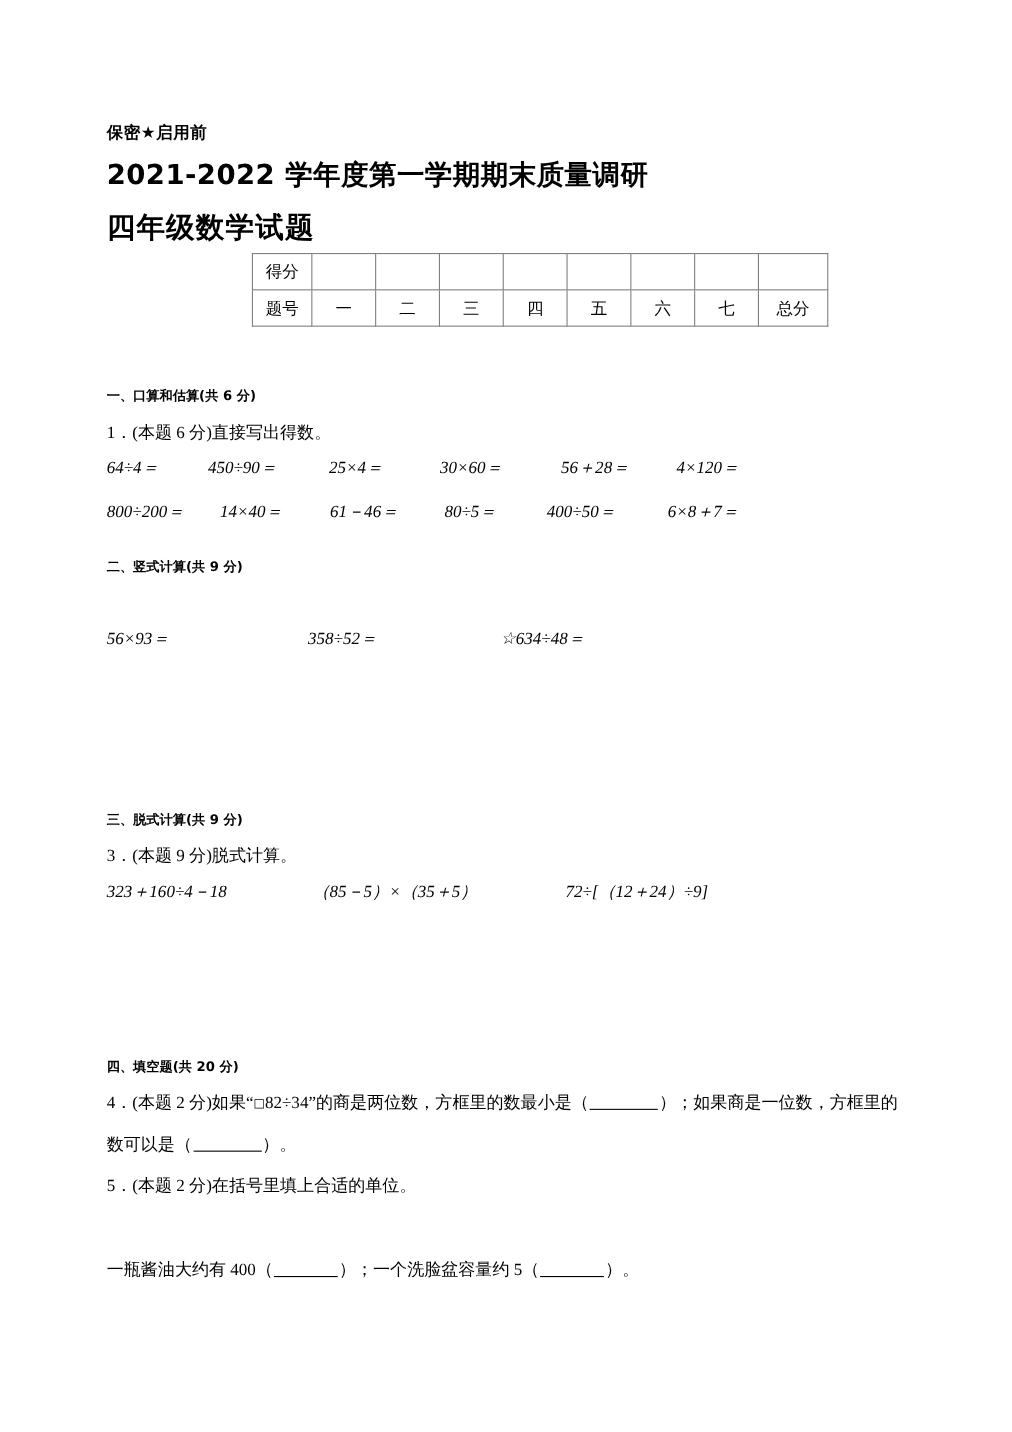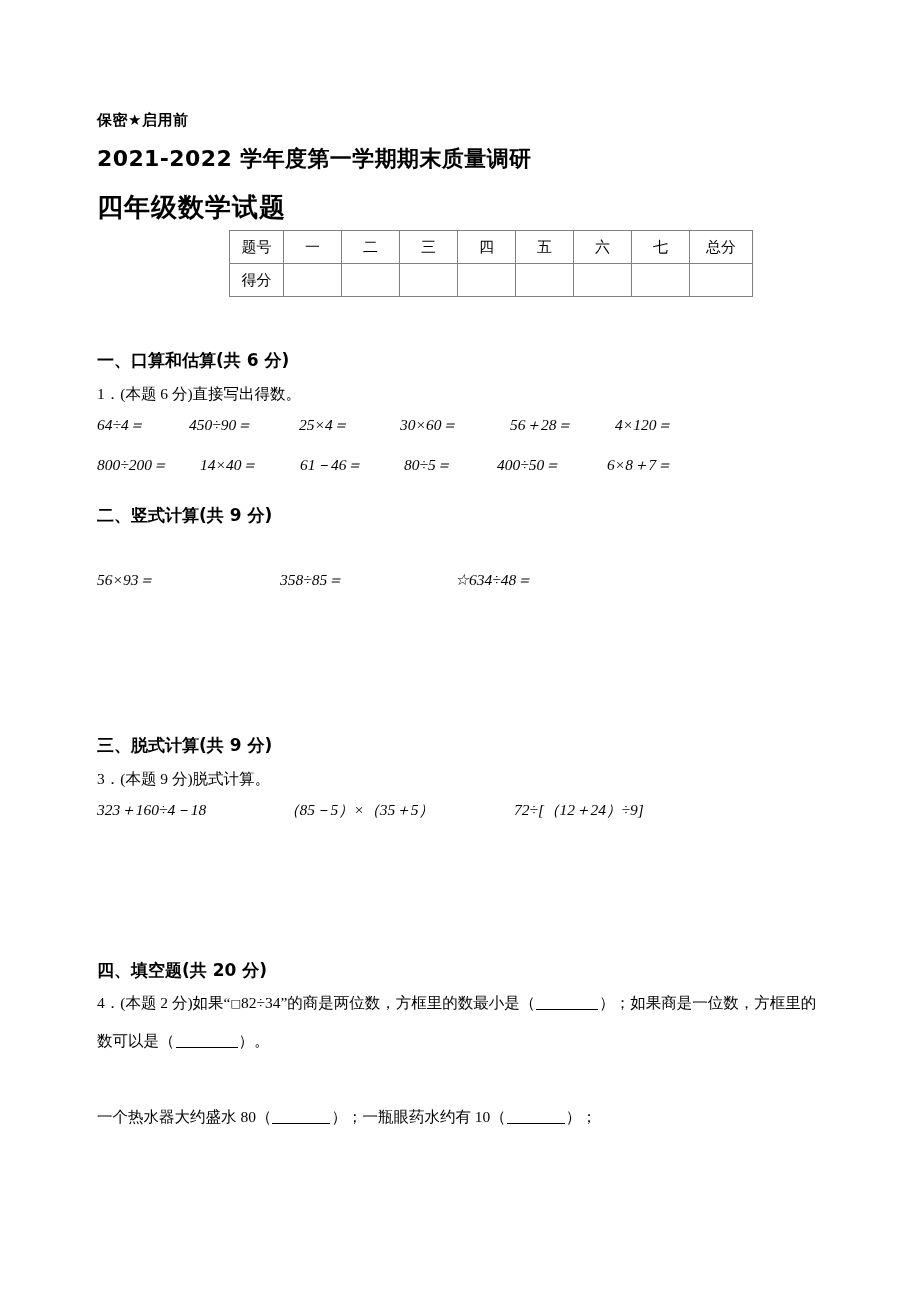--- a/index.html
+++ b/index.html
@@ -34,21 +34,21 @@
     letter-spacing: 0.5px;
     line-height: 20px;
     white-space: nowrap;
   }
   .exam-title {
     position: absolute;
     left: 85px;
     top: 145px;
     font-family: "DejaVu Sans", "Liberation Sans", sans-serif;
     font-weight: bold;
-    font-size: 22px;
+    font-size: 25px;
     line-height: 28px;
     letter-spacing: 0.4px;
     white-space: nowrap;
   }
   .subject-title {
     position: absolute;
     left: 85px;
     top: 190px;
     font-family: "DejaVu Sans", "Liberation Sans", sans-serif;
     font-weight: bold;
@@ -87,21 +87,21 @@
   table.score-table td.total-col {
     width: 62px;
   }
 
   
   .sec-heading {
     position: absolute;
     left: 85px;
     font-family: "DejaVu Sans", "Liberation Sans", sans-serif;
     font-weight: bold;
-    font-size: 17px;
+    font-size: 12px;
     line-height: 20px;
     white-space: nowrap;
   }
   .q-line {
     position: absolute;
     left: 85px;
     font-family: "Liberation Serif", "DejaVu Serif", serif;
     font-size: 15.5px;
     line-height: 22px;
     white-space: nowrap;
@@ -142,42 +142,42 @@
 
 <div class="page">
 
   <div class="confidential">保密★启用前</div>
   <div class="exam-title">2021-2022 学年度第一学期期末质量调研</div>
   <div class="subject-title">四年级数学试题</div>
 
   <div class="score-table-wrap">
     <table class="score-table">
       <tbody>
+        <tr>
+          <td class="head-col">得分</td>
+          <td class="num-col"></td>
+          <td class="num-col"></td>
+          <td class="num-col"></td>
+          <td class="num-col"></td>
+          <td class="num-col"></td>
+          <td class="num-col"></td>
+          <td class="num-col"></td>
+          <td class="total-col"></td>
+        </tr>
         <tr>
           <td class="head-col">题号</td>
           <td class="num-col">一</td>
           <td class="num-col">二</td>
           <td class="num-col">三</td>
           <td class="num-col">四</td>
           <td class="num-col">五</td>
           <td class="num-col">六</td>
           <td class="num-col">七</td>
           <td class="total-col">总分</td>
         </tr>
-        <tr>
-          <td class="head-col">得分</td>
-          <td class="num-col"></td>
-          <td class="num-col"></td>
-          <td class="num-col"></td>
-          <td class="num-col"></td>
-          <td class="num-col"></td>
-          <td class="num-col"></td>
-          <td class="num-col"></td>
-          <td class="total-col"></td>
-        </tr>
       </tbody>
     </table>
   </div>
 
   <div class="sec-heading" style="top:350px;">一、口算和估算(共 6 分)</div>
   <div class="q-line" style="top:383px;">1．(本题 6 分)直接写出得数。</div>
 
   <div class="expr-row" style="top:415px;">
     <span class="expr" style="left:85px;">64÷4＝</span>
     <span class="expr" style="left:177px;">450÷90＝</span>
@@ -193,21 +193,21 @@
     <span class="expr" style="left:288px;">61－46＝</span>
     <span class="expr" style="left:392px;">80÷5＝</span>
     <span class="expr" style="left:485px;">400÷50＝</span>
     <span class="expr" style="left:595px;">6×8＋7＝</span>
   </div>
 
   <div class="sec-heading" style="top:505px;">二、竖式计算(共 9 分)</div>
 
   <div class="expr-row" style="top:570px;">
     <span class="expr" style="left:85px;">56×93＝</span>
-    <span class="expr" style="left:268px;">358÷85＝</span>
+    <span class="expr" style="left:268px;">358÷52＝</span>
     <span class="expr" style="left:443px;">☆634÷48＝</span>
   </div>
 
   <div class="sec-heading" style="top:735px;">三、脱式计算(共 9 分)</div>
   <div class="q-line" style="top:768px;">3．(本题 9 分)脱式计算。</div>
 
   <div class="expr-row" style="top:800px;">
     <span class="expr" style="left:85px;">323＋160÷4－18</span>
     <span class="expr" style="left:272px;">（85－5）×（35＋5）</span>
     <span class="expr" style="left:502px;">72÷[（12＋24）÷9]</span>
@@ -215,17 +215,20 @@
 
   <div class="sec-heading" style="top:960px;">四、填空题(共 20 分)</div>
 
   <div class="q-line" style="top:992px;">
     <span>4．</span><span>(本题 2 分)</span><span>如果“</span><span class="boxchar">□</span><span>82÷34”的商是两位数，方框里的数最小是（</span><span class="blank"></span><span>）；如果商是一位数，方框里的</span>
   </div>
   <div class="q-line" style="top:1030px;">
     <span>数可以是（</span><span class="blank"></span><span>）。</span>
   </div>
 
-  <div class="q-line" style="top:1106px;">
-    <span>一个热水器大约盛水 80（</span><span class="blank blank-sm"></span><span>）；一瓶眼药水约有 10（</span><span class="blank blank-sm"></span><span>）；</span>
+  <div class="q-line" style="top:1068px;">
+    <span>5．</span><span>(本题 2 分)</span><span>在括号里填上合适的单位。</span>
+  </div>
+  <div class="q-line" style="top:1144px;">
+    <span>一瓶酱油大约有 400（</span><span class="blank blank-sm"></span><span>）；一个洗脸盆容量约 5（</span><span class="blank blank-sm"></span><span>）。</span>
   </div>
 
 </div>
 
 </body></html>

